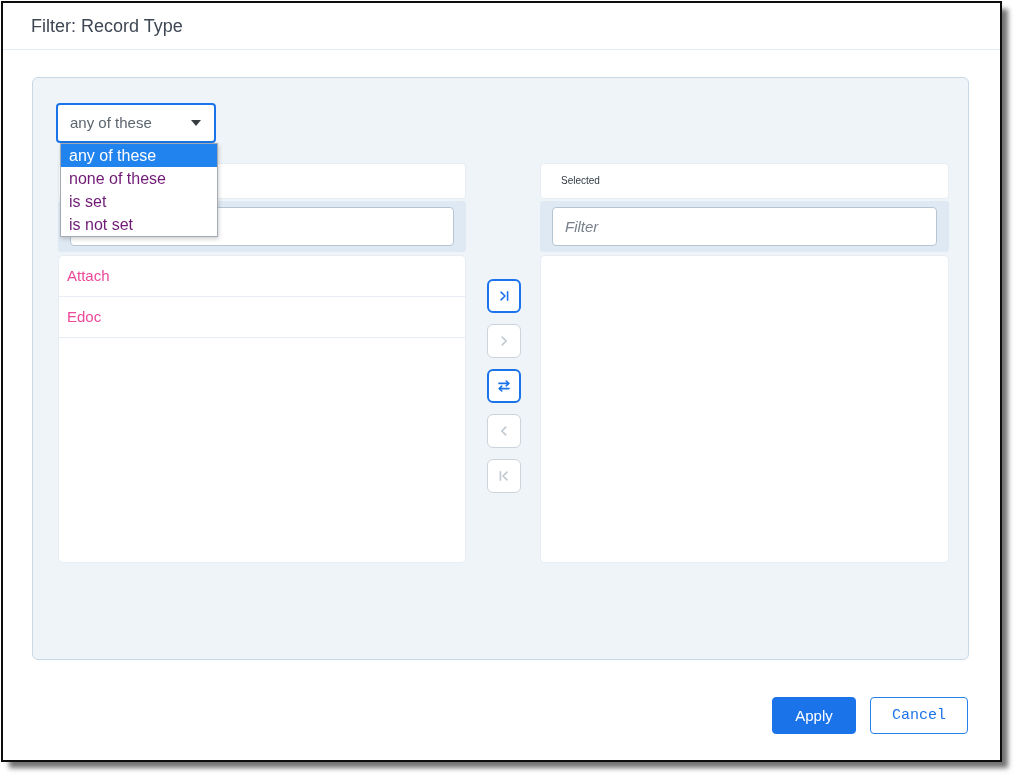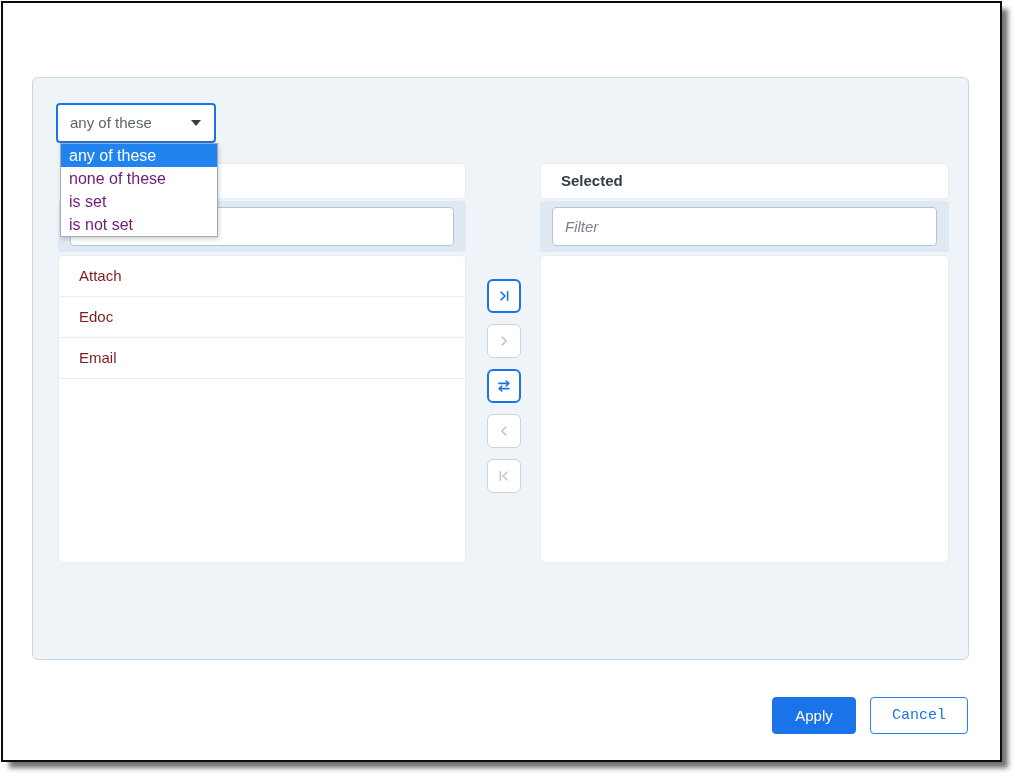--- a/index.html
+++ b/index.html
@@ -49,40 +49,40 @@
   
   .col { position:absolute; top:0; }
   .col-left  { left:25px;  width:408px; }
   .col-right { left:507px; width:409px; }
   .head-card {
     position:absolute; left:0; top:85px; width:100%; height:36px;
     background:#ffffff; border:1px solid #e7edf3; border-radius:4px;
   }
   .head-card .head-label {
     position:absolute; left:20px; top:0; line-height:34px;
-    font-size:15px; font-weight:bold; color:#333b44;
+    font-size:10px; font-weight:normal; color:#333b44;
   }
   .filter-strip {
     position:absolute; left:0; top:123px; width:100%; height:51px;
     background:#dfe9f3; border-radius:3px;
   }
   .filter-input {
     position:absolute; left:12px; top:6px; width:calc(100% - 24px); height:39px;
     background:#ffffff; border:1px solid #b6c5d4; border-radius:4px;
     padding:0 12px; font-size:15px; color:#444c54;
     font-family:"Liberation Sans", sans-serif; outline:none;
   }
   .filter-input::placeholder { font-style:italic; color:#78818a; opacity:1; }
   .list-card {
     position:absolute; left:0; top:177px; width:100%; height:308px;
     background:#ffffff; border:1px solid #e7edf3; border-radius:5px; overflow:hidden;
   }
   .list-item {
-    height:41px; line-height:40px; padding-left:20px;
-    font-size:15px; color:#7f1d1d; border-bottom:1px solid #e9eef4; cursor:pointer;
+    height:41px; line-height:40px; padding-left:8px;
+    font-size:15px; color:#ec4899; border-bottom:1px solid #e9eef4; cursor:pointer;
   }
   
   .xfer-col { position:absolute; left:454px; top:0; width:34px; }
   .xfer-btn {
     position:absolute; left:0; width:34px; height:34px;
     background:#ffffff; border-radius:6px; cursor:pointer;
     display:flex; align-items:center; justify-content:center; padding:0;
   }
   .xfer-btn.enabled  { border:2px solid #1a73e8; }
   .xfer-btn.enabled  svg { stroke:#1a73e8; }
@@ -100,20 +100,23 @@
     position:absolute; top:694px; right:32px; width:98px; height:37px;
     background:#ffffff; color:#1a73e8; border:1px solid #2680eb; border-radius:4px;
     font-size:15px; font-family:Liberation Mono, monospace; cursor:pointer;
   }
 </style>
 </head>
 <body>
 
 <div class="window">
 
+  <div class="dlg-header">
+    <div class="dlg-title">Filter: Record Type</div>
+  </div>
 
   <div class="main-panel">
 
     <div class="cond-select">
       <span class="val">any of these</span>
       <span class="caret-down"></span>
     </div>
 
     <div class="cond-menu">
       <div class="cond-option highlighted">any of these</div>
@@ -123,21 +126,20 @@
     </div>
 
     <div class="col col-left">
       <div class="head-card"></div>
       <div class="filter-strip">
         <input class="filter-input" type="text" placeholder="" style="">
       </div>
       <div class="list-card">
         <div class="list-item">Attach</div>
         <div class="list-item">Edoc</div>
-        <div class="list-item">Email</div>
       </div>
     </div>
 
     <div class="xfer-col">
       <button class="xfer-btn enabled xb1">
         <svg width="16" height="16" viewBox="0 0 16 16">
           <path d="M5 4.2 L9 8 L5 11.8"></path>
             <path d="M11.6 3.8 V12.2"></path>
         </svg>
       </button>

